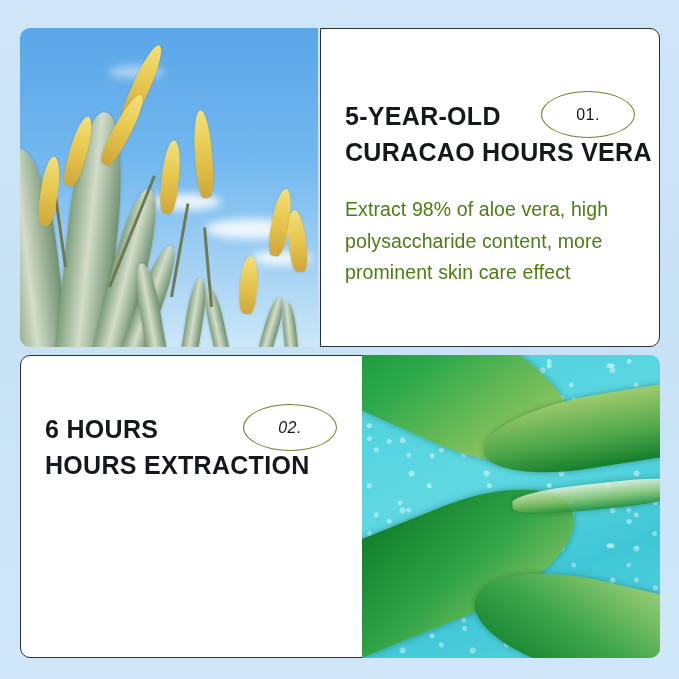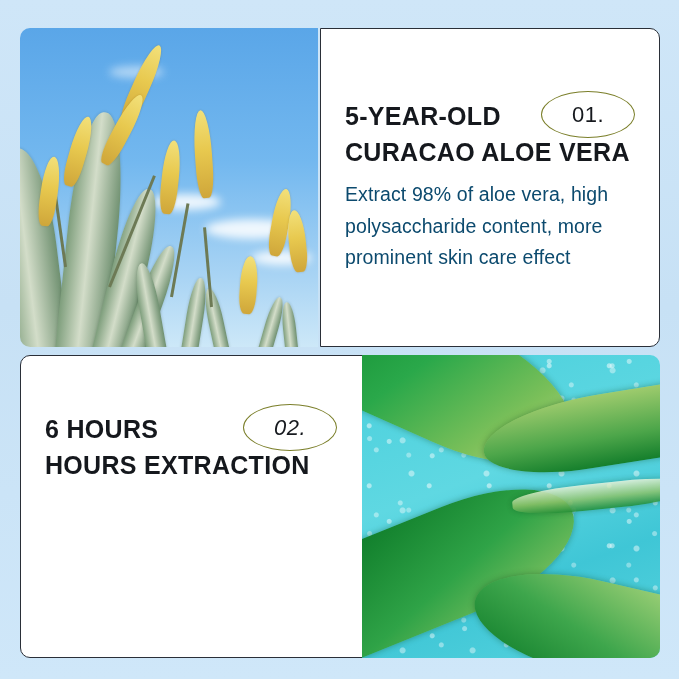--- a/index.html
+++ b/index.html
@@ -36,27 +36,27 @@
     border-radius:0 10px 10px 0;overflow:hidden;
     background:linear-gradient(160deg,#49cfdc 0%,#5fd8e2 40%,#3fc6d6 70%,#57d4de 100%);
   }
 
   .txt{position:absolute;left:24px;right:16px;}
   .h{
     font-size:25px;font-weight:700;color:#15181d;letter-spacing:.3px;
     line-height:1.42;white-space:nowrap;
   }
   .body{
-    font-size:19.5px;color:#0c4a6e;line-height:1.62;margin-top:9px;
+    font-size:19.5px;color:#4d7c0f;line-height:1.62;margin-top:24px;
     letter-spacing:.1px;
   }
   .badge{
     position:absolute;width:92px;height:45px;border:1.6px solid #7b7f2a;
     border-radius:50%;display:flex;align-items:center;justify-content:center;
-    font-size:22px;color:#16191e;letter-spacing:.5px;background:transparent;
+    font-size:16px;color:#16191e;letter-spacing:.5px;background:transparent;
   }
 
   
   .sky-cloud{position:absolute;background:rgba(255,255,255,.85);border-radius:50%;filter:blur(4px);}
   .blade{position:absolute;background:linear-gradient(90deg,#7e9e7c,#d3ddc9 45%,#6f9070);
          border-radius:48% 48% 6px 6px;transform-origin:bottom center;
          box-shadow:0 0 3px rgba(40,60,40,.25);}
   .spike{position:absolute;width:17px;border-radius:50% 50% 35% 35%;
          background:linear-gradient(180deg,#f2e07a 0%,#e8c94f 45%,#cfa63a 100%);
          transform-origin:bottom center;box-shadow:0 0 2px rgba(120,90,20,.35);}
@@ -118,21 +118,21 @@
       <div class="spike" style="left:218px;top:228px;height:58px;transform:rotate(4deg);"></div>
     </div>
 
     <div class="panel">
       <div class="badge" style="right:24px;top:62px;">
         <span>01.</span>
       </div>
 
       <div class="txt" style="top:70px;">
         <div class="h">5-YEAR-OLD</div>
-        <div class="h">CURACAO ALOE VERA</div>
+        <div class="h">CURACAO HOURS VERA</div>
         <div class="body">Extract 98% of aloe vera, high polysaccharide content, more prominent skin care effect</div>
       </div>
     </div>
   </div>
 
   <div class="card2">
 
     <div class="panel">
       <div class="badge" style="right:26px;top:48px;font-style:italic;">
         <span>02.</span>

